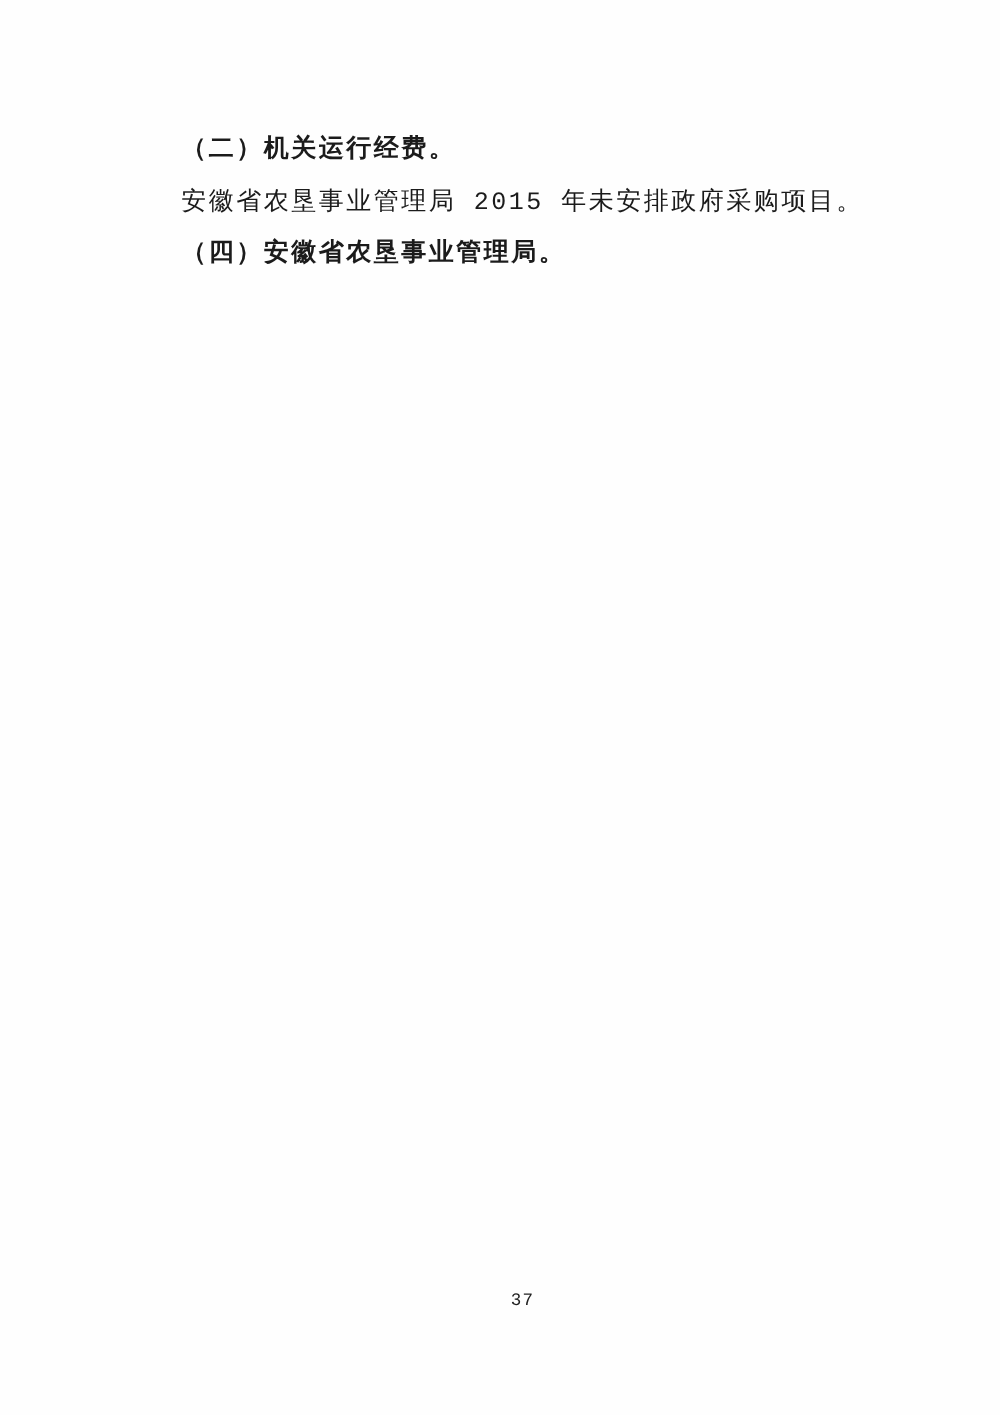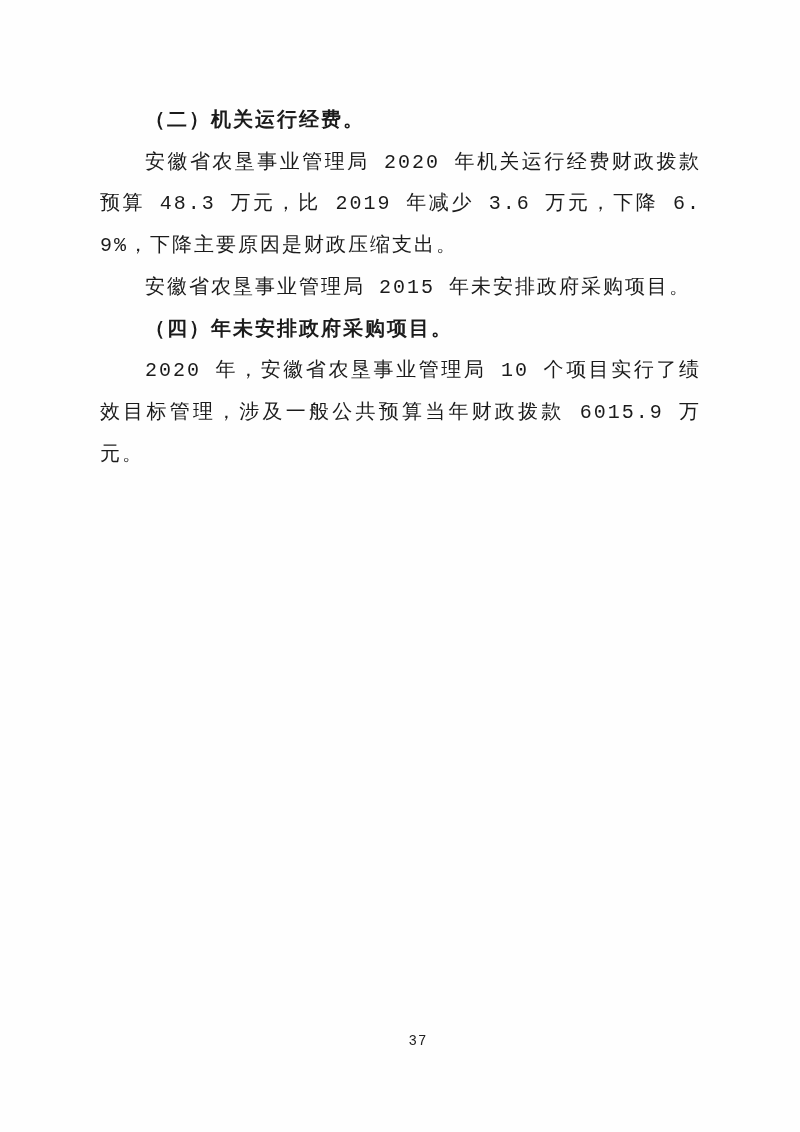--- a/index.html
+++ b/index.html
@@ -52,24 +52,22 @@
     color: #222222;
   }
 </style>
 </head>
 <body>
 
 <div class="page">
   <div class="content">
 
     <h3 class="sec-heading">（二）机关运行经费。</h3>
-    <p class="para">安徽省农垦事业管理局 2020 年机关运行经费财政拨款预算 48.3 万元，比 2019 年减少 3.6 万元，下降 6.9%，下降主要原因是财政压缩支出。</p>
 
     <p class="para">安徽省农垦事业管理局 2015 年未安排政府采购项目。</p>
 
-    <h3 class="sec-heading">（四）年未安排政府采购项目。</h3>
+    <h3 class="sec-heading">（四）安徽省农垦事业管理局。</h3>
 
-    <p class="para">2020 年，安徽省农垦事业管理局 10 个项目实行了绩效目标管理，涉及一般公共预算当年财政拨款 6015.9 万元。</p>
 
   </div>
 
   <div class="page-number">37</div>
 </div>
 
 </body></html>

